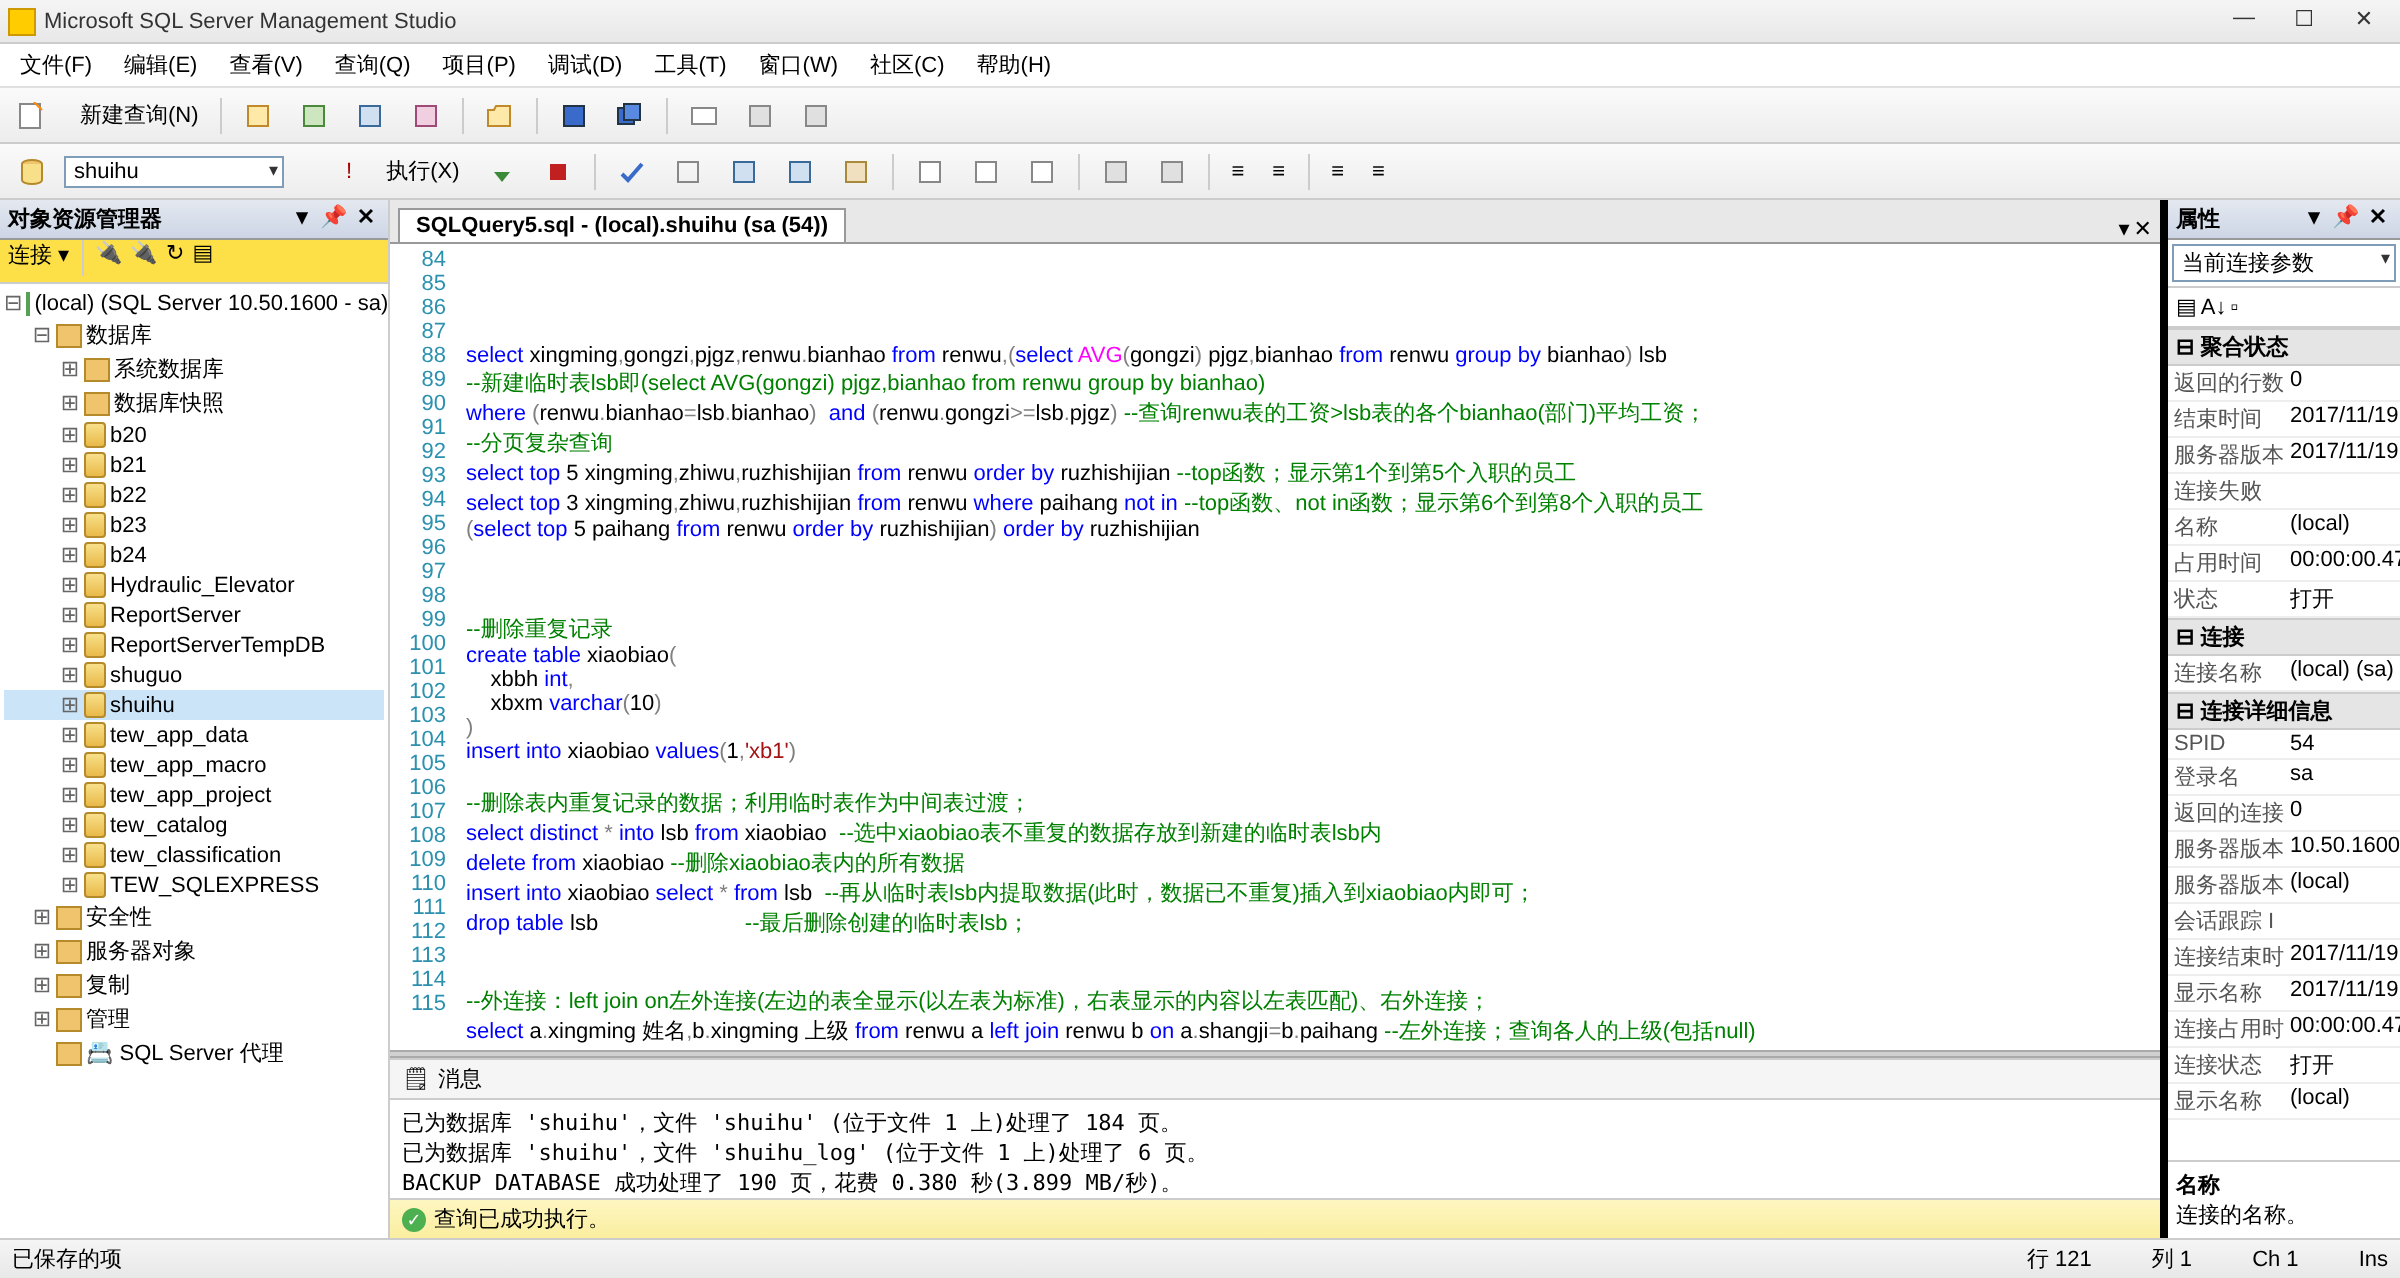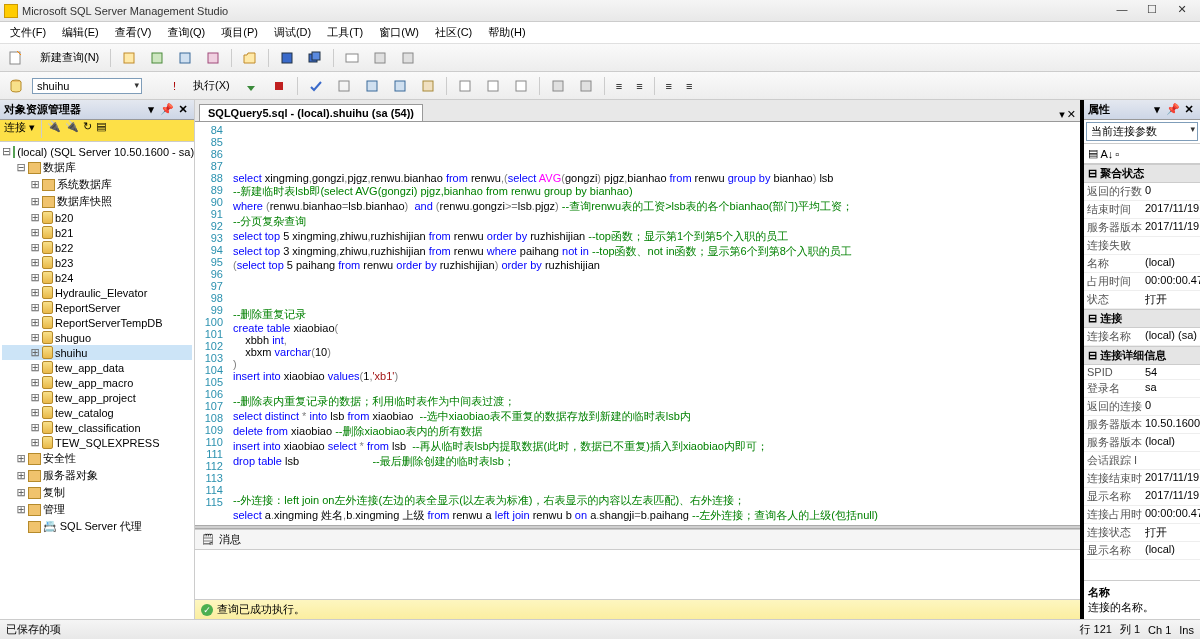--- a/index.html
+++ b/index.html
@@ -52,21 +52,21 @@
 .props { width: 120px; display: flex; flex-direction: column; border-left: 4px solid #000000; }
 .props-sel { padding: 2px; border-bottom: 1px solid #ccc; background: #fff; }
 .props-tb { height: 20px; display: flex; align-items: center; gap: 2px; padding: 0 4px; border-bottom: 1px solid #ccc; }
 .props-grid { flex: 1; overflow: auto; font-size: 10.5px; }
 .prop-cat { background: #e5e5e5; font-weight: bold; padding: 1px 4px; border-top: 1px solid #ccc; border-bottom: 1px solid #ccc; }
 .prop-row { display: flex; border-bottom: 1px solid #eee; }
 .prop-k { width: 58px; padding: 1px 3px; color: #555; overflow: hidden; white-space: nowrap; }
 .prop-v { flex: 1; padding: 1px 3px; overflow: hidden; white-space: nowrap; }
 .prop-desc { border-top: 1px solid #ccc; padding: 4px; font-size: 11px; }
 .prop-desc .d1 { font-weight: bold; }
-.statusbar { height: 20px; background: linear-gradient(#f5f5f5,#e8e8e8); border-top: 1px solid #ccc; display: flex; align-items: center; padding: 0 6px; gap: 8px; font-size: 11px; }
+.statusbar { height: 20px; background: linear-gradient(#f5f5f5,#e8e8e8); border-top: 1px solid #ccc; display: flex; align-items: center; padding: 0 6px; gap: 30px; font-size: 11px; }
 .statusbar .spacer { flex: 1; }
 .combo { border: 1px solid #7f9db9; background: #fff; padding: 1px 14px 1px 4px; font-size: 11px; position: relative; }
 .combo::after { content: "▾"; position: absolute; right: 2px; top: 1px; font-size: 9px; color: #333; }
 </style>
 </head>
 <body>
 
 <div class="titlebar">
   <span style="display:inline-block;width:14px;height:14px;background:#ffcc00;border:1px solid #cc9900;margin-right:4px"></span>
   <span class="title">Microsoft SQL Server Management Studio</span>
@@ -433,20 +433,23 @@
           <div>115</div>
         </div>
       <div class="code" id="code"><div>&nbsp;</div><div>&nbsp;</div><div>&nbsp;</div><div>&nbsp;</div><div><span class="kw">select</span> xingming<span class="op">,</span>gongzi<span class="op">,</span>pjgz<span class="op">,</span>renwu<span class="op">.</span>bianhao <span class="kw">from</span> renwu<span class="op">,(</span><span class="kw">select</span> <span class="fn">AVG</span><span class="op">(</span>gongzi<span class="op">)</span> pjgz<span class="op">,</span>bianhao <span class="kw">from</span> renwu <span class="kw">group by</span> bianhao<span class="op">)</span> lsb</div><div><span class="cm">--新建临时表lsb即(select AVG(gongzi) pjgz,bianhao from renwu group by bianhao)</span></div><div><span class="kw">where</span> <span class="op">(</span>renwu<span class="op">.</span>bianhao<span class="op">=</span>lsb<span class="op">.</span>bianhao<span class="op">)</span> <span class="kw"> and </span><span class="op">(</span>renwu<span class="op">.</span>gongzi<span class="op">&gt;=</span>lsb<span class="op">.</span>pjgz<span class="op">)</span> <span class="cm">--查询renwu表的工资&gt;lsb表的各个bianhao(部门)平均工资；</span></div><div><span class="cm">--分页复杂查询</span></div><div><span class="kw">select top</span> 5 xingming<span class="op">,</span>zhiwu<span class="op">,</span>ruzhishijian <span class="kw">from</span> renwu <span class="kw">order by</span> ruzhishijian <span class="cm">--top函数；显示第1个到第5个入职的员工</span></div><div><span class="kw">select top</span> 3 xingming<span class="op">,</span>zhiwu<span class="op">,</span>ruzhishijian <span class="kw">from</span> renwu <span class="kw">where</span> paihang <span class="kw">not in</span> <span class="cm">--top函数、not in函数；显示第6个到第8个入职的员工</span></div><div><span class="op">(</span><span class="kw">select top</span> 5 paihang <span class="kw">from</span> renwu <span class="kw">order by</span> ruzhishijian<span class="op">)</span> <span class="kw">order by</span> ruzhishijian</div><div>&nbsp;</div><div>&nbsp;</div><div>&nbsp;</div><div><span class="cm">--删除重复记录</span></div><div><span class="kw">create table</span> xiaobiao<span class="op">(</span></div><div>    xbbh <span class="kw">int</span><span class="op">,</span></div><div>    xbxm <span class="kw">varchar</span><span class="op">(</span>10<span class="op">)</span></div><div><span class="op">)</span></div><div><span class="kw">insert into</span> xiaobiao <span class="kw">values</span><span class="op">(</span>1<span class="op">,</span><span class="str">'xb1'</span><span class="op">)</span></div><div>&nbsp;</div><div><span class="cm">--删除表内重复记录的数据；利用临时表作为中间表过渡；</span></div><div><span class="kw">select distinct</span> <span class="op">*</span> <span class="kw">into</span> lsb <span class="kw">from</span> xiaobiao  <span class="cm">--选中xiaobiao表不重复的数据存放到新建的临时表lsb内</span></div><div><span class="kw">delete from</span> xiaobiao <span class="cm">--删除xiaobiao表内的所有数据</span></div><div><span class="kw">insert into</span> xiaobiao <span class="kw">select</span> <span class="op">*</span> <span class="kw">from</span> lsb  <span class="cm">--再从临时表lsb内提取数据(此时，数据已不重复)插入到xiaobiao内即可；</span></div><div><span class="kw">drop table</span> lsb                        <span class="cm">--最后删除创建的临时表lsb；</span></div><div>&nbsp;</div><div>&nbsp;</div><div><span class="cm">--外连接：left join on左外连接(左边的表全显示(以左表为标准)，右表显示的内容以左表匹配)、右外连接；</span></div><div><span class="kw">select</span> a<span class="op">.</span>xingming 姓名<span class="op">,</span>b<span class="op">.</span>xingming 上级 <span class="kw">from</span> renwu a <span class="kw">left join</span> renwu b <span class="kw">on</span> a<span class="op">.</span>shangji<span class="op">=</span>b<span class="op">.</span>paihang <span class="cm">--左外连接；查询各人的上级(包括null)</span></div><div>&nbsp;</div></div>
     </div>
     <div class="splitter"></div>
     <div class="messages">
       <div class="msg-tab">
         <span>🗒</span>
         <span>消息</span>
       </div>
+      <div class="msg-body">已为数据库 'shuihu'，文件 'shuihu' (位于文件 1 上)处理了 184 页。
+已为数据库 'shuihu'，文件 'shuihu_log' (位于文件 1 上)处理了 6 页。
+BACKUP DATABASE 成功处理了 190 页，花费 0.380 秒(3.899 MB/秒)。</div>
     </div>
     <div class="querystatus">
       <span class="ok">
         <span style="display:inline-block;width:12px;height:12px;border-radius:50%;background:#4caf50;color:#fff;text-align:center;line-height:12px;font-size:9px">✓</span>
         <span>查询已成功执行。</span>
       </span>
       <span class="spacer"></span>
       <span class="cell">(local) (10.50 RTM)</span>
       <span class="cell">sa (54)</span>
       <span class="cell">shuihu</span>

